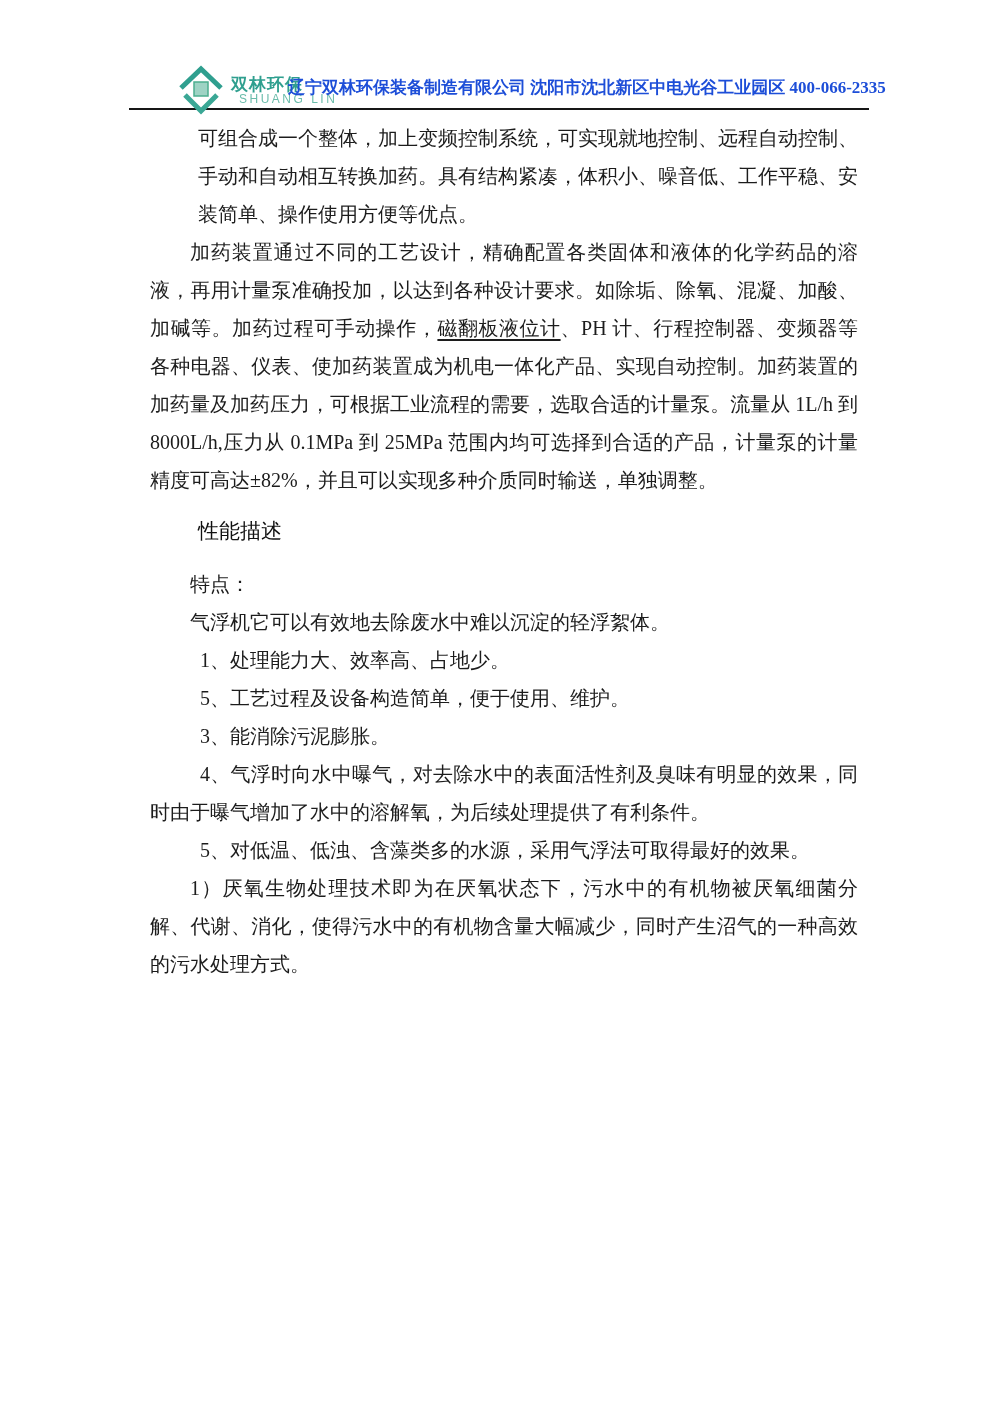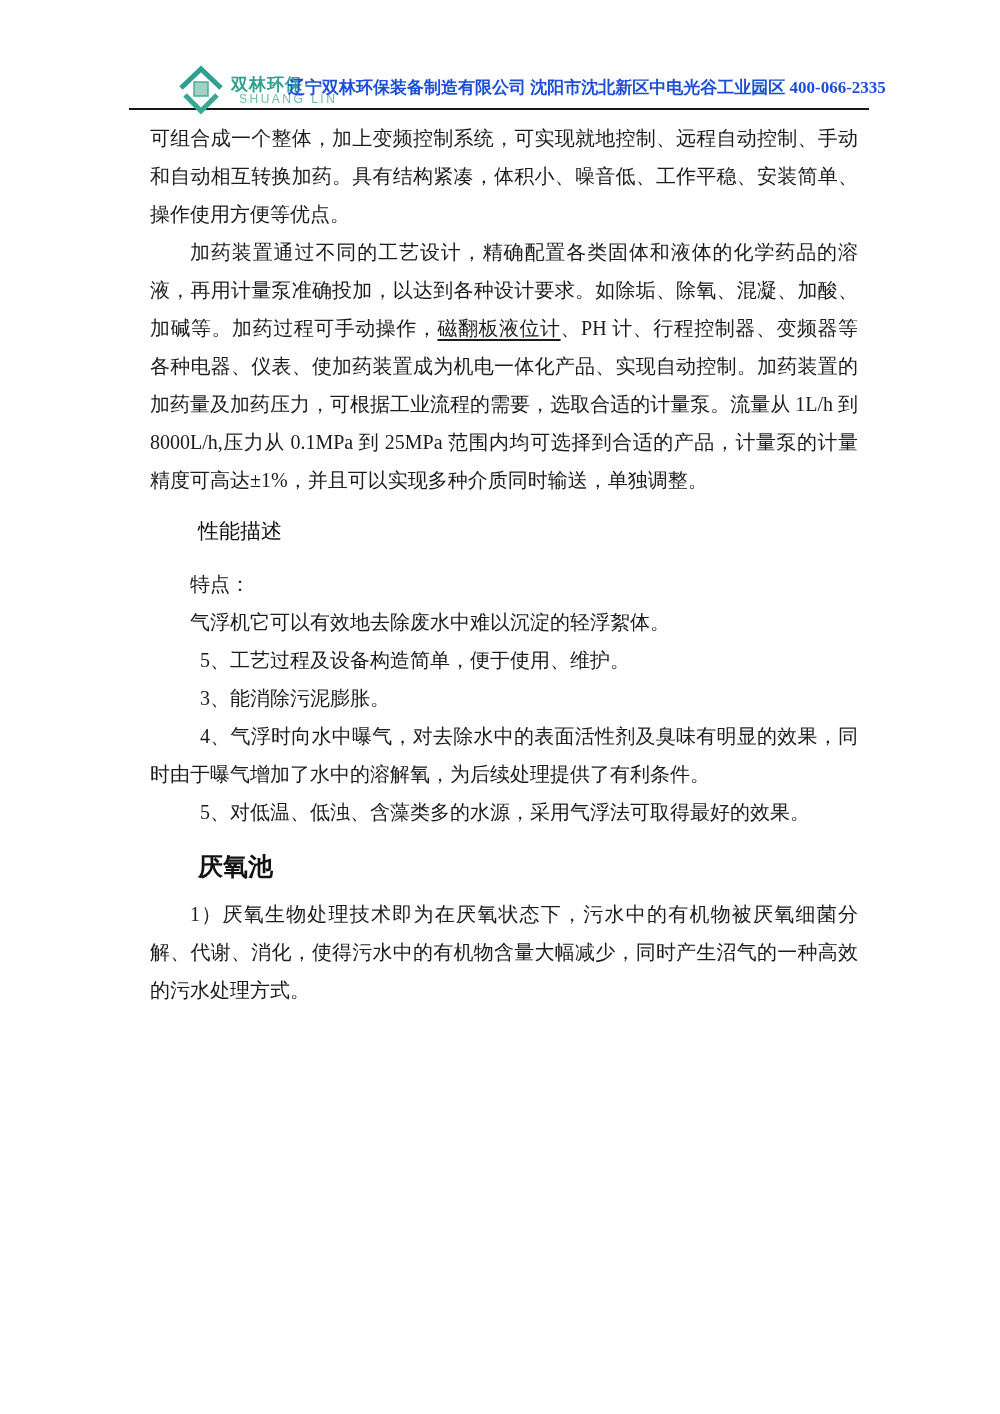--- a/index.html
+++ b/index.html
@@ -30,21 +30,21 @@
     font-size:17px;font-weight:bold;white-space:nowrap;color:#1d4ed8;
   }
   .rule{margin-left:129px;width:740px;border-top:2px solid #161616;}
   
   .content{
     margin:9px 0 0 150px;width:708px;
     font-size:20px;line-height:38px;
     text-align:justify;text-justify:inter-ideograph;
   }
   .content p{margin:0;text-indent:2em;}
-  .content p.noindent{text-indent:0;}
+  .content p.noindent{text-indent:0;margin-left:48px;}
   .content p.li{text-indent:2.5em;}
   .ul{text-decoration:underline;text-underline-offset:4px;}
   h2{margin:0;font-family:"Liberation Sans","DejaVu Sans",sans-serif;color:#111;}
   h2.sec1{font-size:21px;line-height:38px;margin:13px 0 15px 48px;font-weight:normal;}
   h2.sec2{font-size:25px;line-height:40px;margin:15px 0 9px 48px;font-weight:bold;}
 </style>
 </head>
 <body>
 
 <div class="page">
@@ -63,32 +63,32 @@
     </div>
     <div class="company-line">辽宁双林环保装备制造有限公司 沈阳市沈北新区中电光谷工业园区 400-066-2335</div>
   </header>
 
   <div class="rule"></div>
 
   <main class="content">
 
     <p class="noindent">可组合成一个整体，加上变频控制系统，可实现就地控制、远程自动控制、手动和自动相互转换加药。具有结构紧凑，体积小、噪音低、工作平稳、安装简单、操作使用方便等优点。</p>
 
-    <p><span>加药装置通过不同的工艺设计，精确配置各类固体和液体的化学药品的溶液，再用计量泵准确投加，以达到各种设计要求。如除垢、除氧、混凝、加酸、加碱等。加药过程可手动操作，</span><span class="ul">磁翻板液位计</span><span>、PH 计、行程控制器、变频器等各种电器、仪表、使加药装置成为机电一体化产品、实现自动控制。加药装置的加药量及加药压力，可根据工业流程的需要，选取合适的计量泵。流量从 1L/h 到 8000L/h,压力从 0.1MPa 到 25MPa 范围内均可选择到合适的产品，计量泵的计量精度可高达±1%，并且可以实现多种介质同时输送，单独调整。</span></p>
+    <p><span>加药装置通过不同的工艺设计，精确配置各类固体和液体的化学药品的溶液，再用计量泵准确投加，以达到各种设计要求。如除垢、除氧、混凝、加酸、加碱等。加药过程可手动操作，</span><span class="ul">磁翻板液位计</span><span>、PH 计、行程控制器、变频器等各种电器、仪表、使加药装置成为机电一体化产品、实现自动控制。加药装置的加药量及加药压力，可根据工业流程的需要，选取合适的计量泵。流量从 1L/h 到 8000L/h,压力从 0.1MPa 到 25MPa 范围内均可选择到合适的产品，计量泵的计量精度可高达±82%，并且可以实现多种介质同时输送，单独调整。</span></p>
 
     <h2 class="sec1">性能描述</h2>
 
 
     <p>特点：</p>
 
     <p>气浮机它可以有效地去除废水中难以沉淀的轻浮絮体。</p>
 
+    <p class="li">1、处理能力大、效率高、占地少。</p>
     <p class="li">5、工艺过程及设备构造简单，便于使用、维护。</p>
     <p class="li">3、能消除污泥膨胀。</p>
     <p class="li">4、气浮时向水中曝气，对去除水中的表面活性剂及臭味有明显的效果，同时由于曝气增加了水中的溶解氧，为后续处理提供了有利条件。</p>
     <p class="li">5、对低温、低浊、含藻类多的水源，采用气浮法可取得最好的效果。</p>
 
-    <h2 class="sec2">厌氧池</h2>
 
     <p>1）厌氧生物处理技术即为在厌氧状态下，污水中的有机物被厌氧细菌分解、代谢、消化，使得污水中的有机物含量大幅减少，同时产生沼气的一种高效的污水处理方式。</p>
 
   </main>
 </div>
 
 </body></html>

